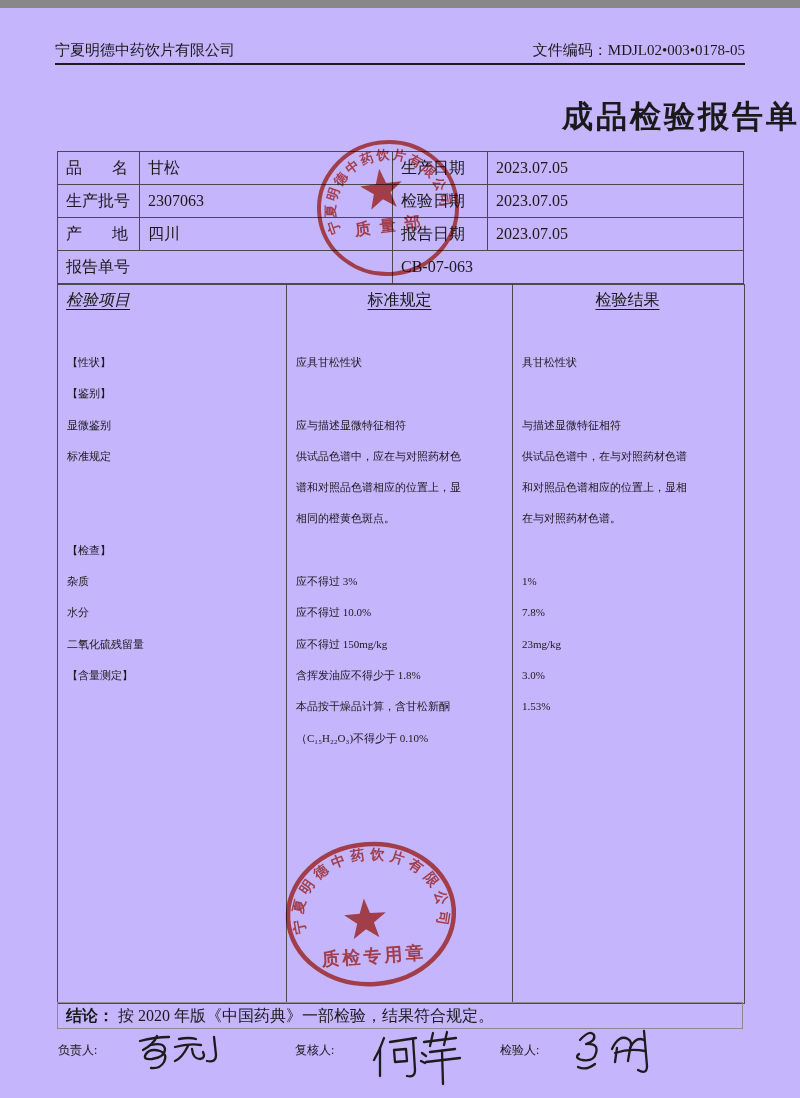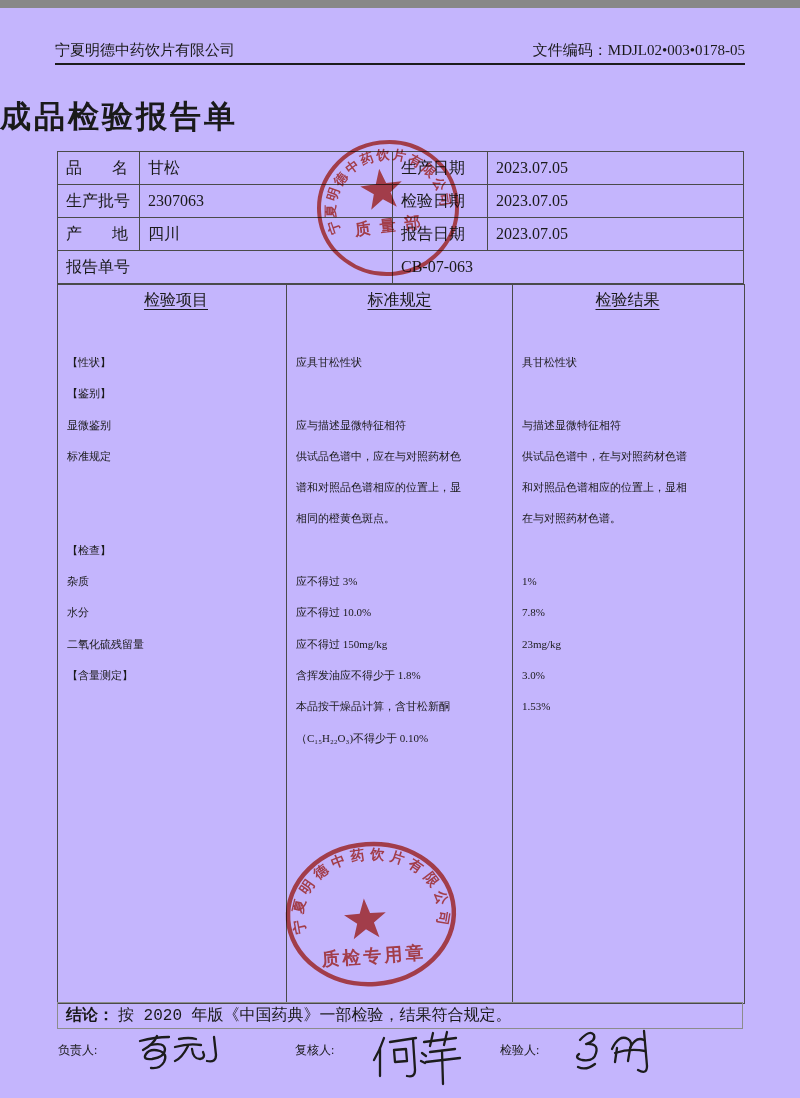--- a/index.html
+++ b/index.html
@@ -6,39 +6,39 @@
   .page{
     position:relative;width:800px;height:1098px;background:#c4b5fd;
     font-family:"Liberation Serif","DejaVu Serif",serif;color:#1a1a1a;overflow:hidden;
     margin:8px auto;
   }
   
   .hdr-company{position:absolute;left:55px;top:33px;font-size:15px;}
   .hdr-code{position:absolute;right:55px;top:33px;font-size:15px;}
   .hdr-rule{position:absolute;left:55px;right:55px;top:55px;border-top:2px solid #1c1c1c;}
   
-  .title{position:absolute;left:0;top:88px;width:100%;text-align:left;
+  .title{position:absolute;left:0;top:88px;width:100%;text-align:right;
          font-size:31px;font-weight:bold;letter-spacing:3px;}
   
   table.info{position:absolute;left:57px;top:143px;width:686px;border-collapse:collapse;
              table-layout:fixed;font-size:16px;}
   table.info td{border:1px solid #4a4a4a;height:32px;padding:0 4px 0 8px;white-space:nowrap;overflow:hidden;}
   .spread{display:inline-block;width:62px;text-align:justify;text-align-last:justify;}
   
   .main{position:absolute;left:57px;top:276px;width:686px;height:718px;
         border:1px solid #4a4a4a;display:grid;grid-template-columns:229px 226px 229px;}
   .mcol{border-right:1px solid #4a4a4a;overflow:hidden;}
   .mcol:last-child{border-right:none;}
   .mhead{height:57px;font-size:16px;padding-top:5px;text-align:center;}
   .mhead span{text-decoration:underline;text-underline-offset:4px;}
-  .mcol.first .mhead{text-align:center;padding-left:8px;}
+  .mcol.first .mhead{text-align:left;padding-left:8px;font-style:italic;}
   .tline{height:31.3px;line-height:31.3px;font-size:11px;padding:0 6px 0 9px;white-space:nowrap;}
   
   .conclusion{position:absolute;left:57px;top:994px;width:686px;height:27px;line-height:26px;
-              border:1px solid #8c8c8c;font-size:16px;padding-left:8px;box-sizing:border-box;white-space:nowrap;font-family:Liberation Mono, monospace;}
+              border:1px solid #8c8c8c;font-size:16px;padding-left:8px;box-sizing:border-box;white-space:nowrap;}
   .conclusion .b{font-weight:bold;margin-right:4px;}
   
   .signer-label{position:absolute;font-size:12px;top:1034px;}
   .sig{position:absolute;}
   .sig path{fill:none;stroke:#1c1c1c;stroke-width:2.3;stroke-linecap:round;stroke-linejoin:round;}
   
   .stamp{position:absolute;mix-blend-mode:multiply;opacity:.85;}
   .stamp text{font-family:"Liberation Serif","DejaVu Serif",serif;font-weight:bold;}
 </style>
 </head>

